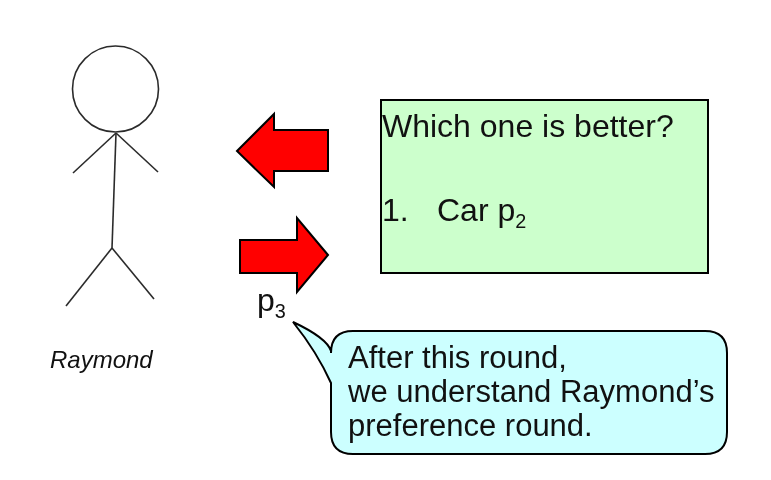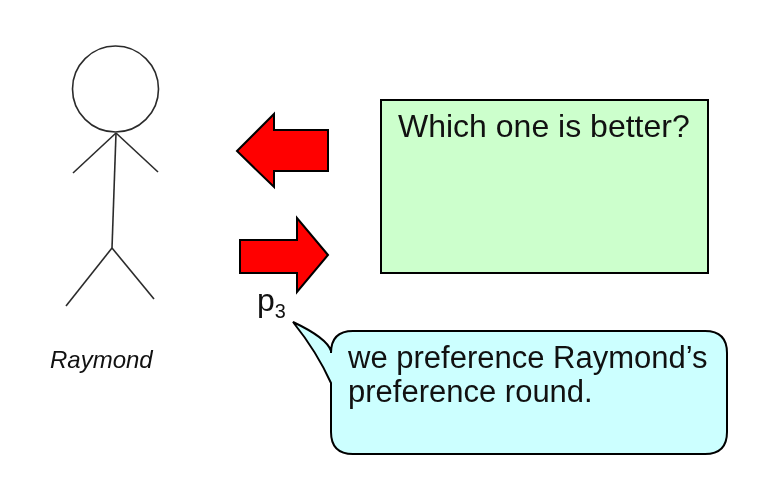--- a/index.html
+++ b/index.html
@@ -7,21 +7,21 @@
     position:relative;width:771px;height:480px;background:#ffffff;
     overflow:hidden;font-family:"Liberation Sans","DejaVu Sans",sans-serif;color:#111;
   }
   .layer{position:absolute;left:0;top:0;width:771px;height:480px;}
   svg{display:block;}
 
   
   .question-box{
     position:absolute;left:380px;top:99px;width:329px;height:175px;
     box-sizing:border-box;background:#ccffcc;border:2px solid #000;
-    padding:4px 16px;font-size:32px;line-height:42px;
+    padding:4px 0;font-size:32px;line-height:42px;
   }
   .question-title{margin:0 0 42px 0;white-space:nowrap;}
   .option-row{white-space:nowrap;}
   .option-number{display:inline-block;width:55px;}
   sub{font-size:0.62em;line-height:0;}
 
   
   .answer-label{
     position:absolute;left:257px;top:284px;font-size:32px;line-height:1;text-align:center;
   }
@@ -58,25 +58,29 @@
 
     <polygon points="328,255 297,218 297,240 240,240 240,273 297,273 297,292" stroke="#000" stroke-width="2" stroke-linejoin="miter" fill="#ff0000"></polygon>
 
     <path d="M 353 331 L 705 331 Q 727 331 727 353 L 727 432 Q 727 454 705 454
              L 353 454 Q 331 454 331 432 L 331 383 Q 317 352 293 322
              Q 327 338 331 351 L 331 353 Q 331 331 353 331 Z" stroke="#000" stroke-width="2" fill="#ccffff"></path>
   </svg>
 
   <div class="question-box">
     <div class="question-title">Which one is better?</div>
+    <div class="option-row">
+      <span class="option-number">1.</span><span>Car p</span><sub>2</sub>
+    </div>
   </div>
 
   <div class="answer-label"><span>p</span><sub>3</sub>
   </div>
 
   <div class="person-name">Raymond</div>
 
   <div class="bubble-text">
-    <span class="bubble-line">we preference Raymond’s</span>
+    <span class="bubble-line">After this round,</span>
+    <span class="bubble-line">we understand Raymond’s</span>
     <span class="bubble-line">preference round.</span>
   </div>
 
 </div>
 
 </body></html>

